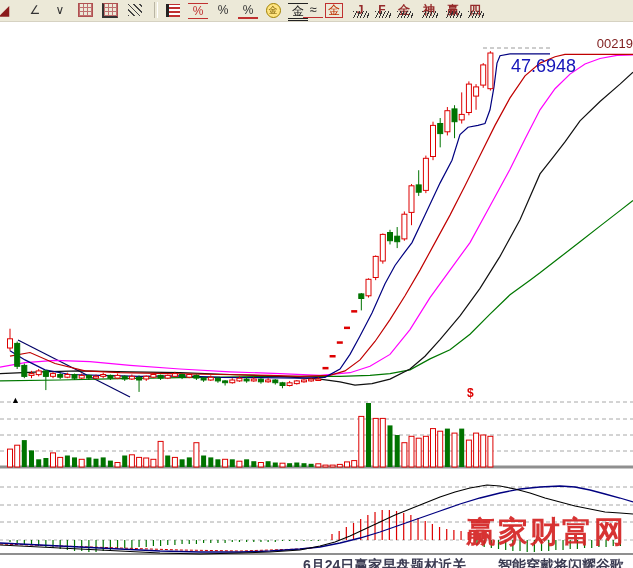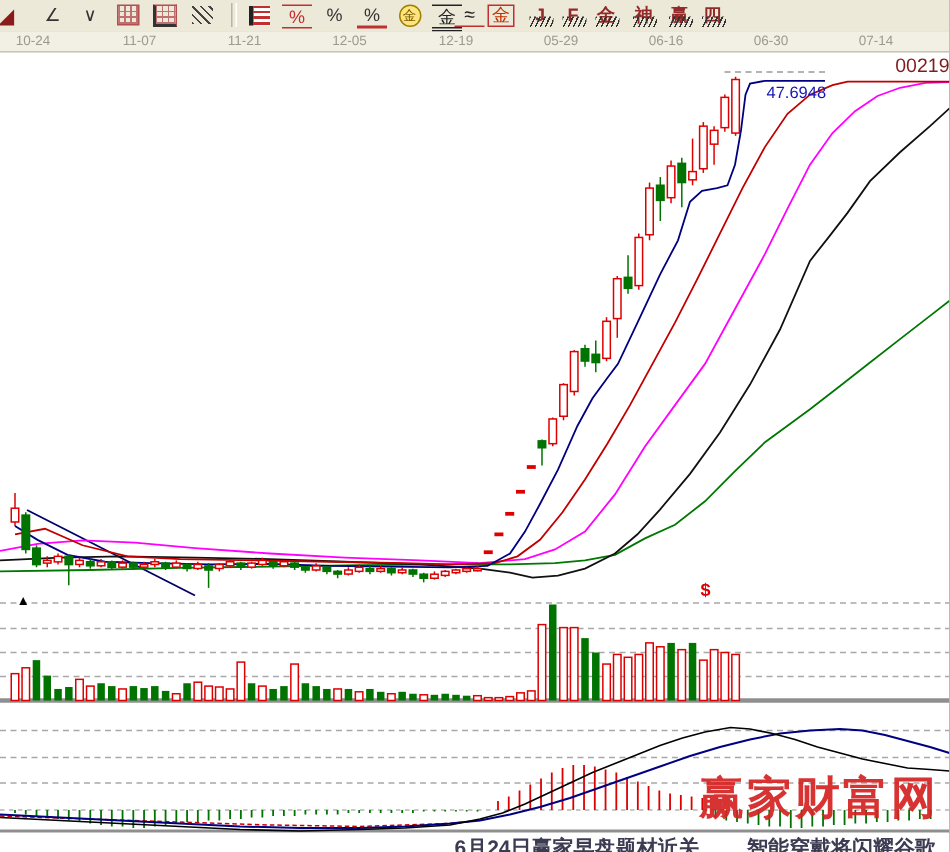--- a/index.html
+++ b/index.html
@@ -34,21 +34,21 @@
   .t-slash::after{content:"";position:absolute;left:3px;right:1px;bottom:1px;height:7px;
       background:repeating-linear-gradient(115deg,#333 0 1px,transparent 1px 3px);}
   
   .date-axis{position:absolute;left:0;top:21px;width:633px;height:13px;background:#f2f0e4;
              border-bottom:1px solid #c7c4b4;z-index:3;}
   .date-axis span{position:absolute;top:1px;transform:translateX(-50%);font-size:9px;color:#9a9a92;}
   
   #chart{position:absolute;left:0;top:0;width:633px;height:568px;z-index:1;}
   
   .stock-code{position:absolute;top:36px;right:0px;color:#7f1d1d;font-size:13px;z-index:2;white-space:nowrap;}
-  .price-label{position:absolute;left:511px;top:56px;color:#1414b8;font-size:11px;z-index:2;}
+  .price-label{position:absolute;left:511px;top:56px;color:#1414b8;font-size:18px;z-index:2;}
   .dollar{position:absolute;left:467px;top:386px;color:#dd0000;font-size:12px;font-weight:bold;z-index:2;}
   .tri{position:absolute;left:11px;top:395px;color:#000;font-size:9px;z-index:2;}
   .watermark{position:absolute;left:466px;top:512px;width:170px;color:#d42222;z-index:4;
       font-family:"DejaVu Serif","Liberation Serif",serif;font-weight:bold;font-size:30px;
       letter-spacing:2px;white-space:nowrap;opacity:.92;}
   .caption{position:absolute;left:0;top:556px;width:633px;height:12px;background:#fff;z-index:3;
       overflow:hidden;font-size:14px;font-weight:bold;color:#3b3b52;white-space:nowrap;}
   .caption span{position:absolute;top:1px;line-height:16px;}
   .cap-l{left:303px;}
   .cap-r{left:498px;}
@@ -82,31 +82,20 @@
       </span>
       <span class="ic t-coin2" style="left: 288px;">金</span>
       <span class="ic t-wave" style="left: 303px;">≈</span>
       <span class="ic t-goldbox" style="left: 325px;">金</span>
       <span class="ic t-slash" style="left: 350px;">J</span>
       <span class="ic t-slash" style="left: 372px;">F</span>
       <span class="ic t-slash" style="left: 394px;">金</span>
       <span class="ic t-slash" style="left: 419px;">神</span>
       <span class="ic t-slash" style="left: 443px;">赢</span>
       <span class="ic t-slash" style="left: 465px;">四</span>
-    </div>
-  <div class="date-axis" id="dateAxis">
-      <span style="left: 22px;">10-24</span>
-      <span style="left: 93px;">11-07</span>
-      <span style="left: 163px;">11-21</span>
-      <span style="left: 233px;">12-05</span>
-      <span style="left: 304px;">12-19</span>
-      <span style="left: 374px;">05-29</span>
-      <span style="left: 444px;">06-16</span>
-      <span style="left: 514px;">06-30</span>
-      <span style="left: 584px;">07-14</span>
     </div>
   <svg id="chart" xmlns="http://www.w3.org/2000/svg" viewBox="0 0 633 568">
       <line x1="0" y1="402" x2="633" y2="402" stroke="#a8a8a8" stroke-width="1" stroke-dasharray="4 3"></line>
       <line x1="0" y1="419" x2="633" y2="419" stroke="#a8a8a8" stroke-width="1" stroke-dasharray="4 3"></line>
       <line x1="0" y1="435" x2="633" y2="435" stroke="#a8a8a8" stroke-width="1" stroke-dasharray="4 3"></line>
       <line x1="0" y1="451" x2="633" y2="451" stroke="#a8a8a8" stroke-width="1" stroke-dasharray="4 3"></line>
       <line x1="0" y1="467" x2="633" y2="467" stroke="#8f8f8f" stroke-width="3"></line>
       <line x1="0" y1="487" x2="633" y2="487" stroke="#a8a8a8" stroke-width="1" stroke-dasharray="4 3"></line>
       <line x1="0" y1="505" x2="633" y2="505" stroke="#a8a8a8" stroke-width="1" stroke-dasharray="4 3"></line>
       <line x1="0" y1="522" x2="633" y2="522" stroke="#a8a8a8" stroke-width="1" stroke-dasharray="4 3"></line>

